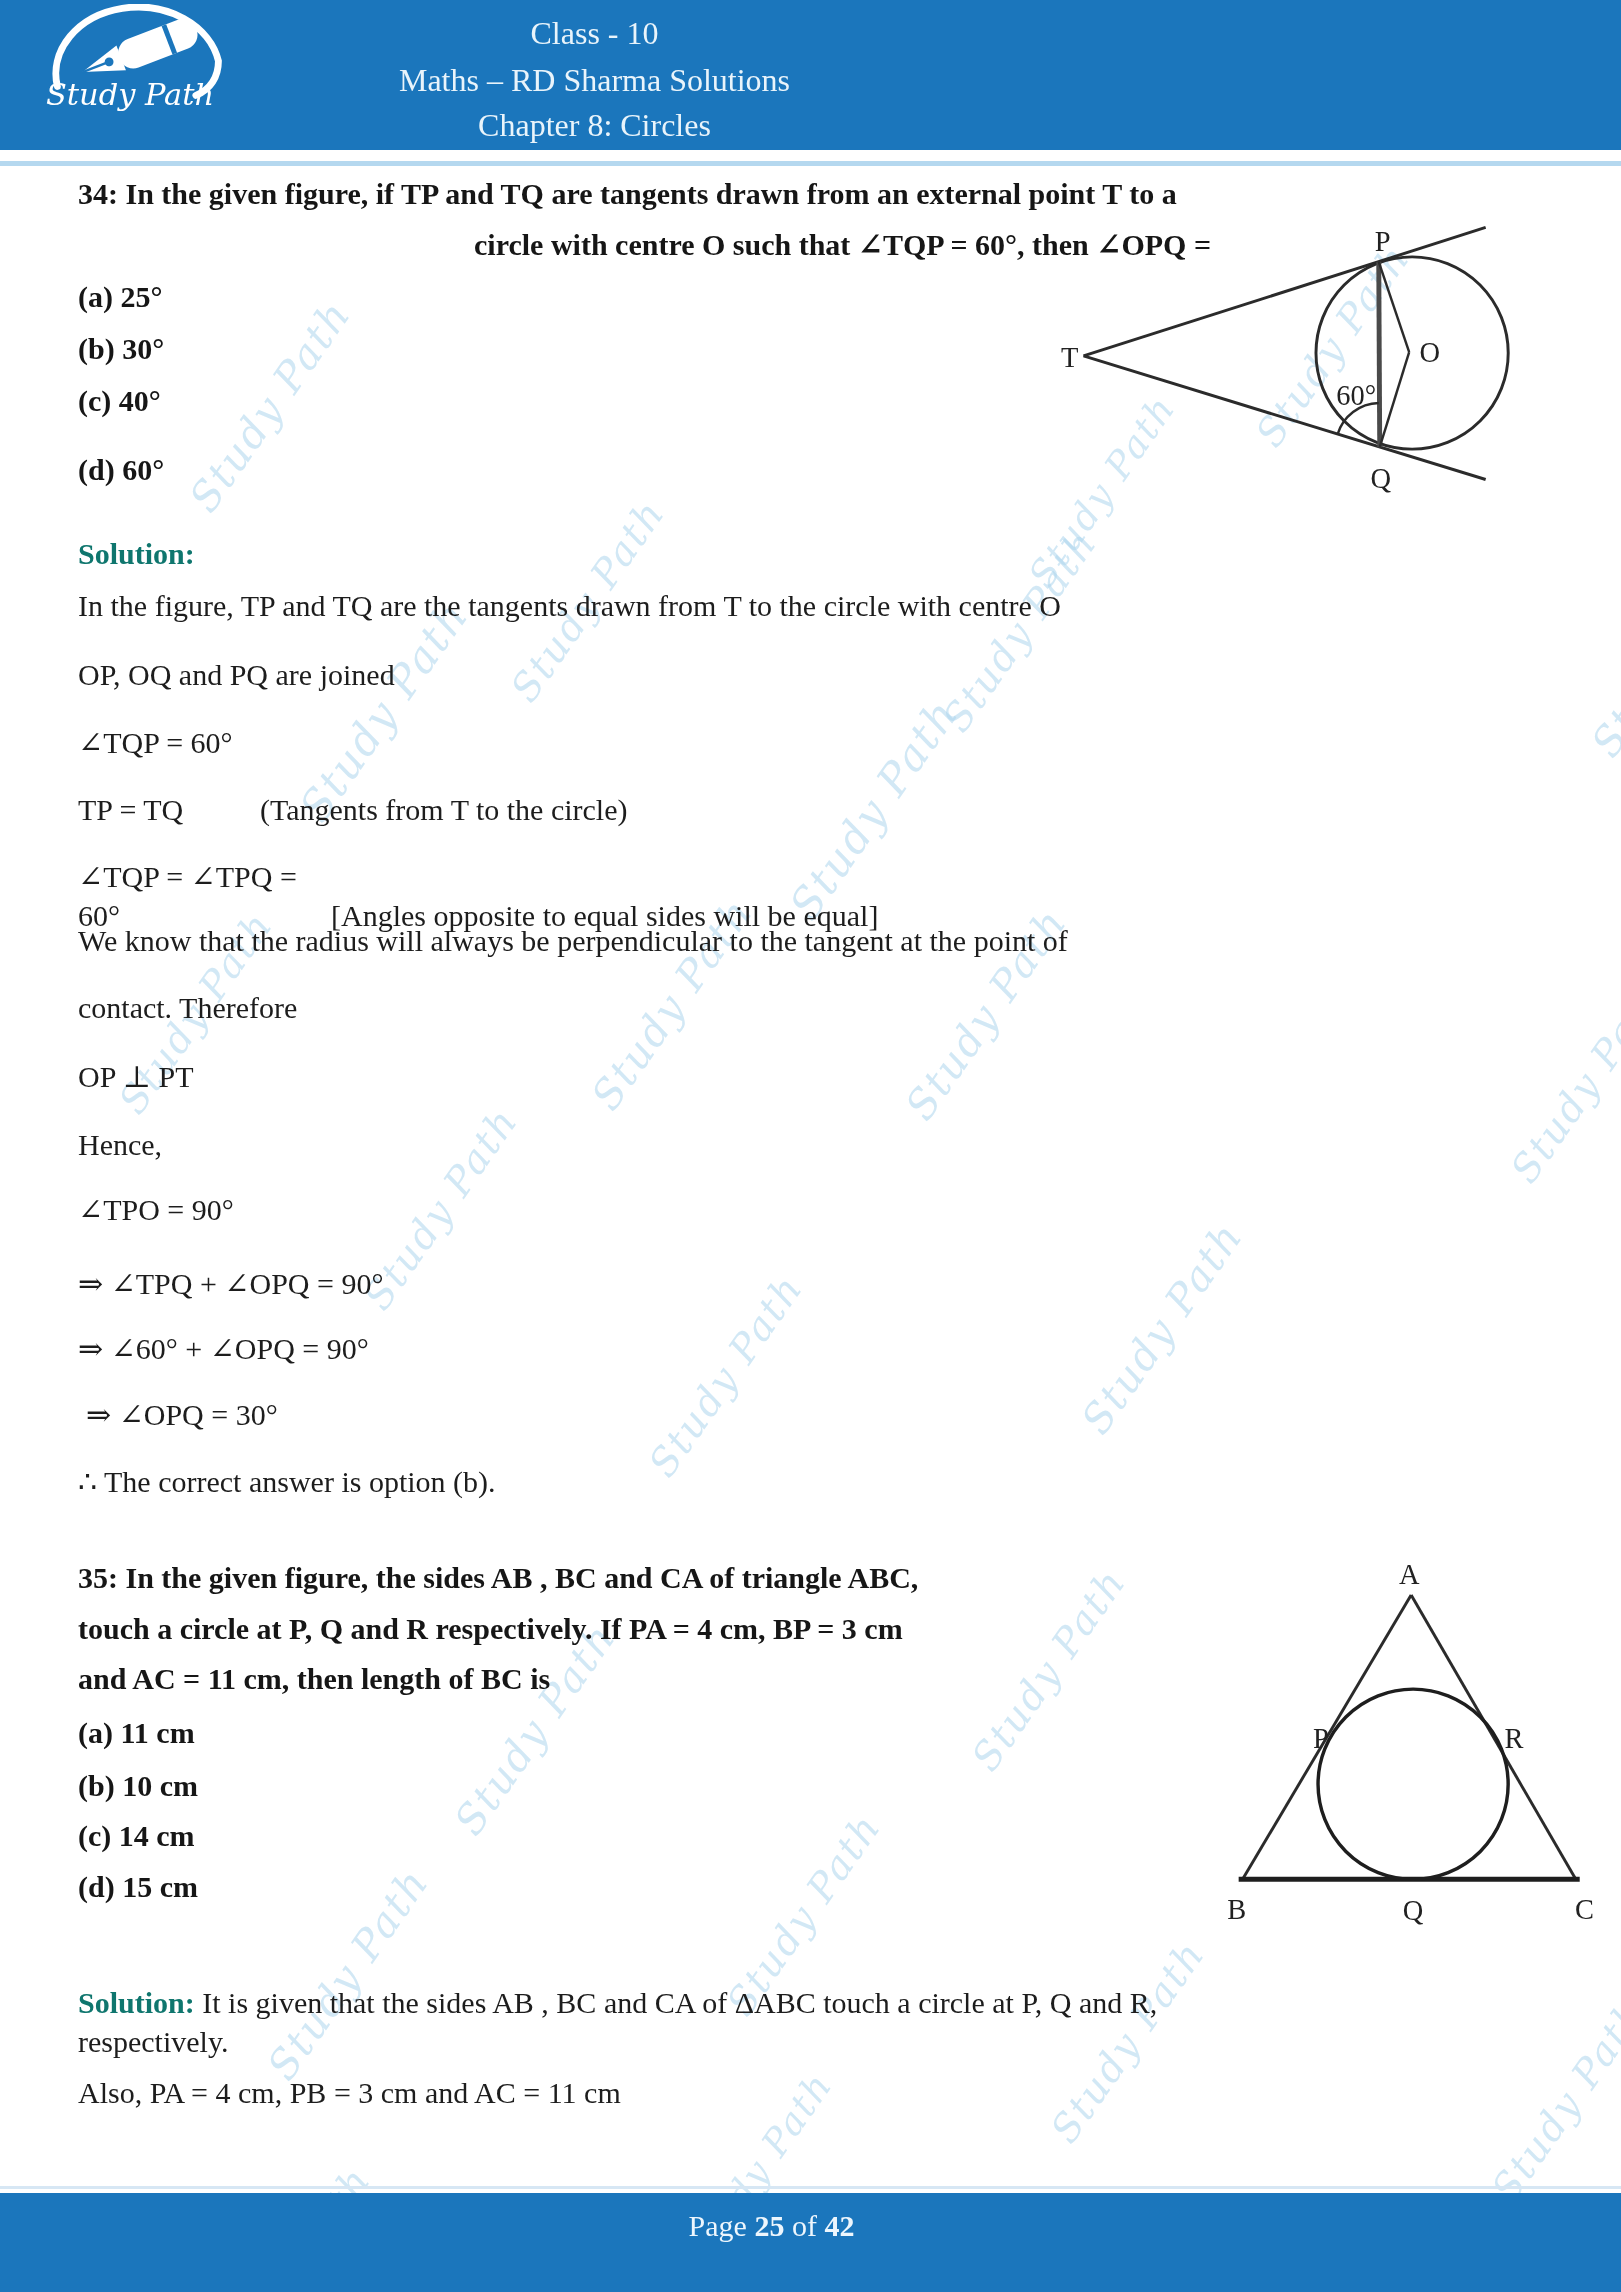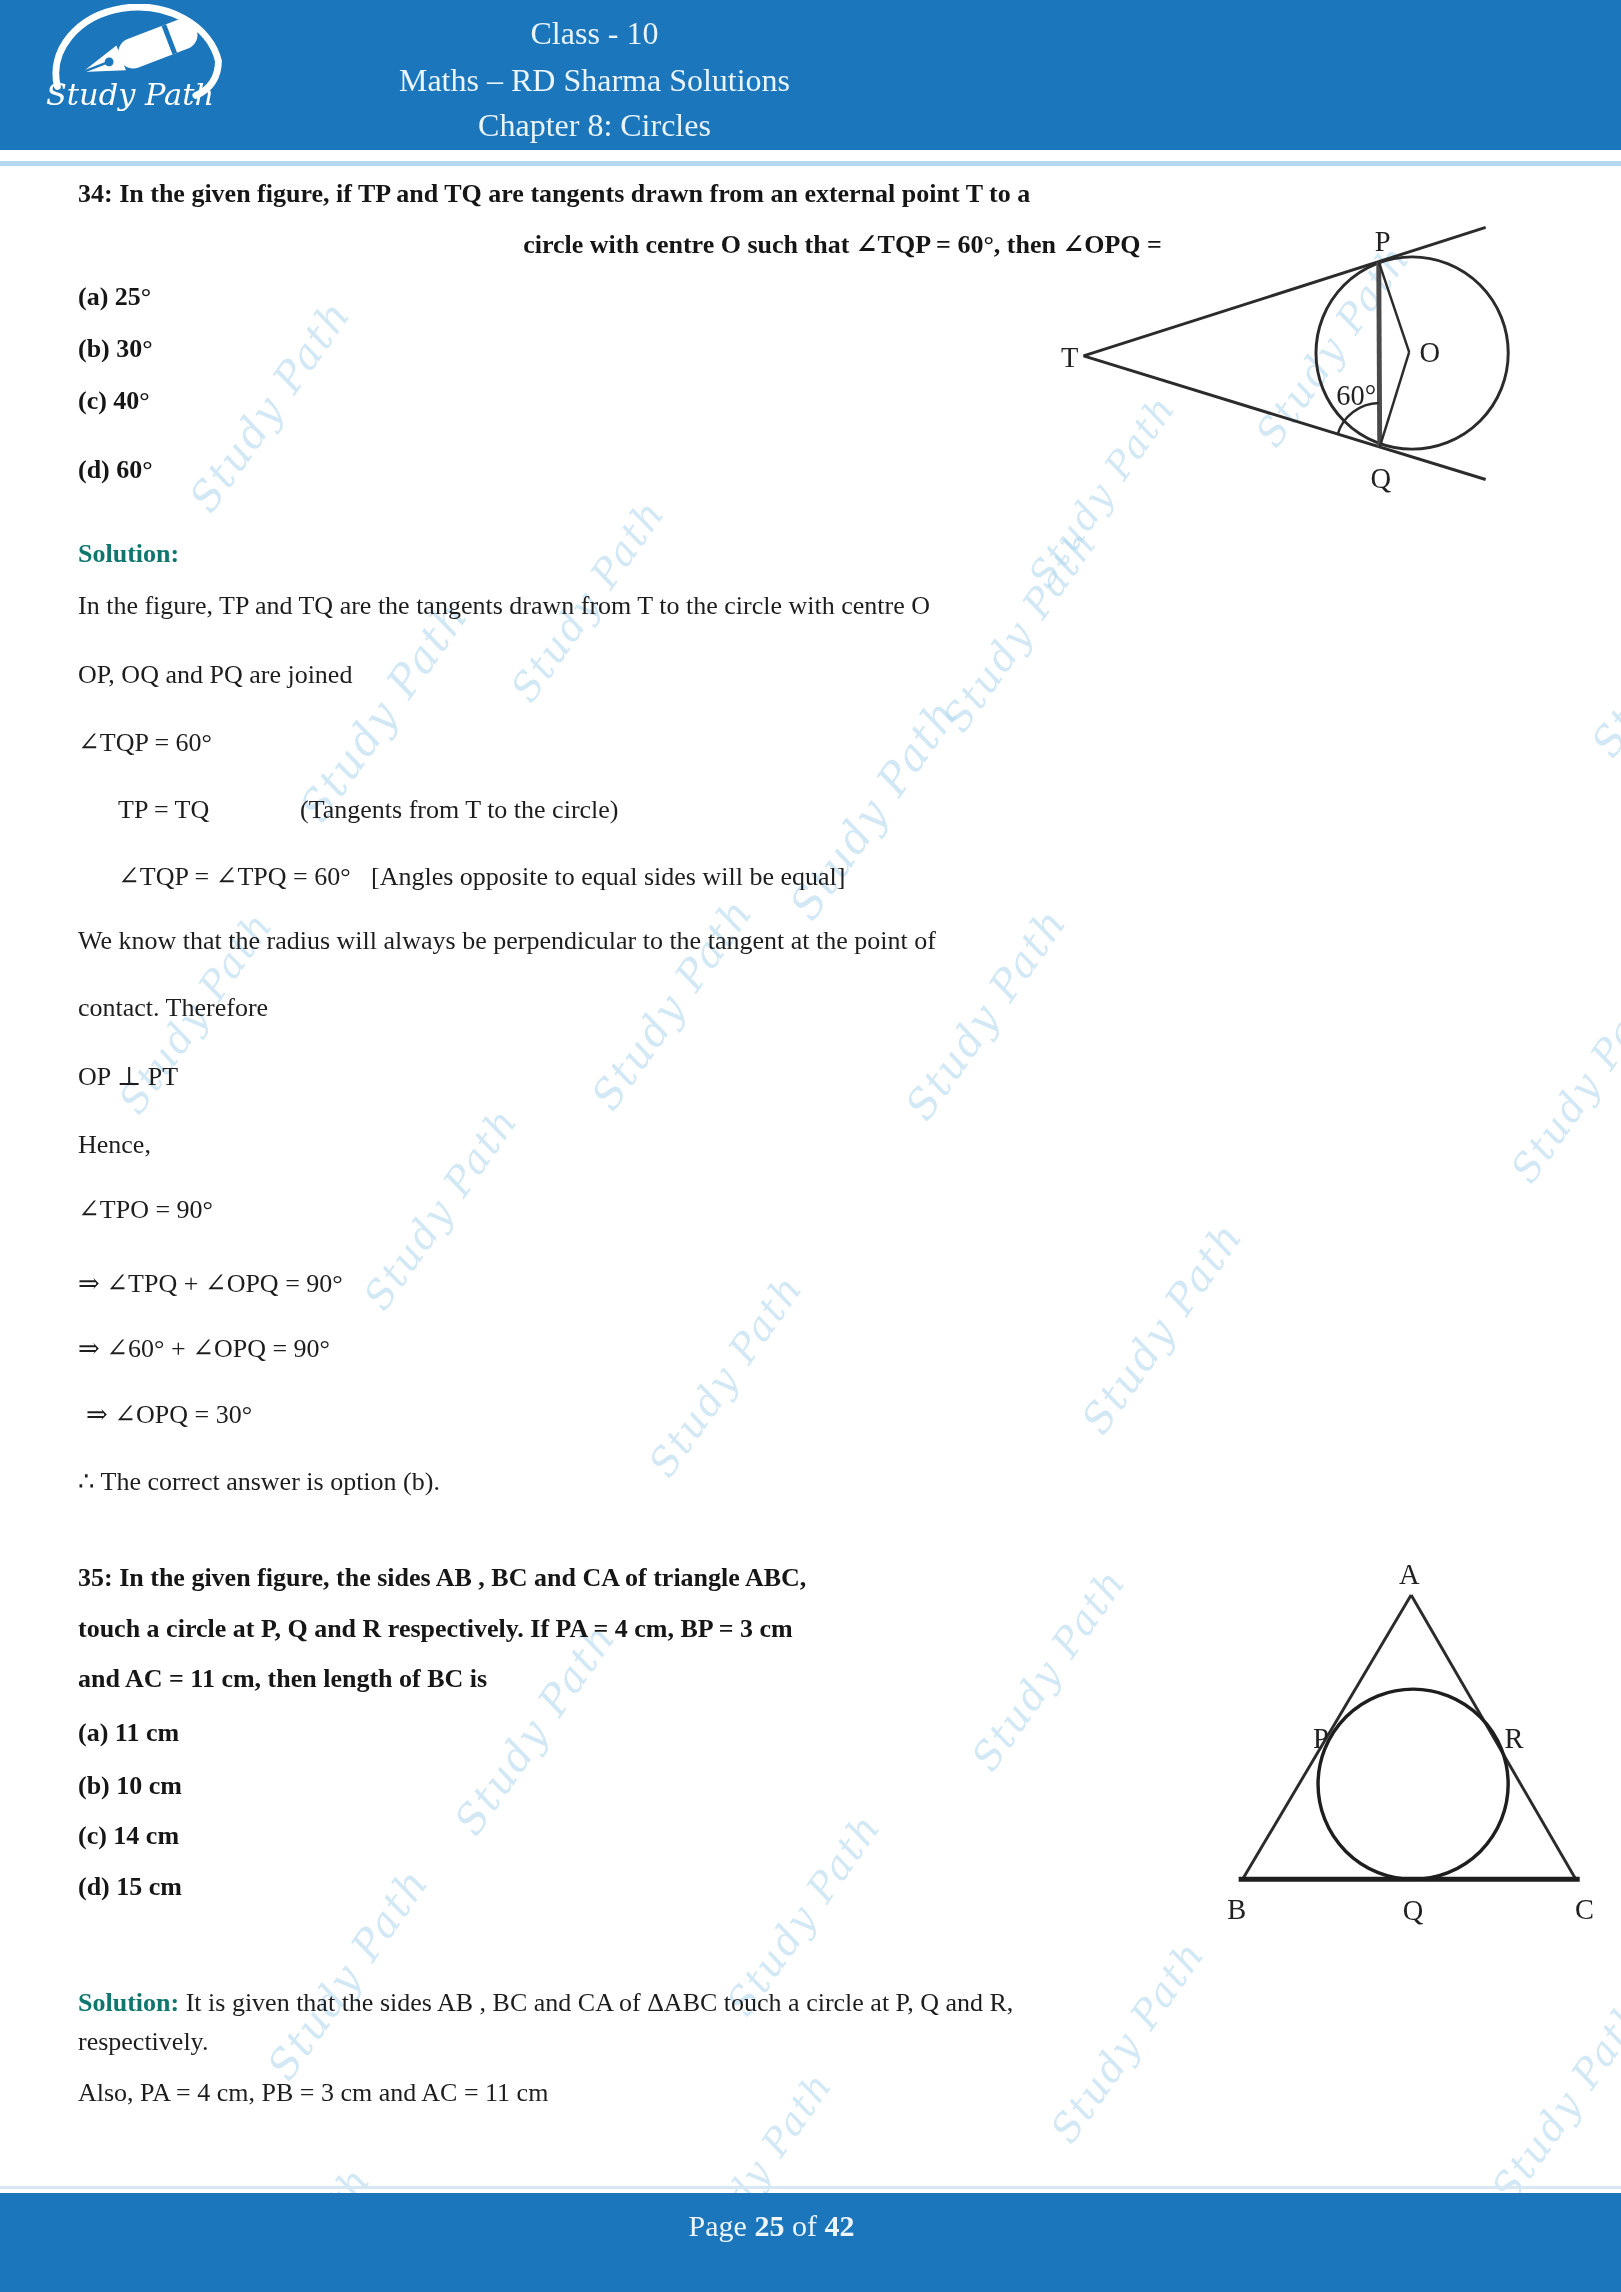--- a/index.html
+++ b/index.html
@@ -14,25 +14,25 @@
   .logo{position:absolute;left:23.5px;top:3.9px;width:218px;height:110px;}
   .titles{position:absolute;left:232px;top:0;width:725px;text-align:center;color:#e9f4fb;}
   .title-line{position:absolute;left:0;width:725px;font-size:32px;line-height:39px;}
   
   .wm{
     position:absolute;z-index:1;color:#aed6ee;opacity:.55;font-style:italic;
     font-family:"DejaVu Serif",serif;transform:rotate(-55deg);white-space:nowrap;
     pointer-events:none;letter-spacing:2px;
   }
   
-  .tline{position:absolute;left:78px;width:1529px;font-size:26px;line-height:39px;z-index:2;}
+  .tline{position:absolute;left:78px;width:1529px;font-size:30px;line-height:39px;z-index:2;}
   .q{font-weight:700;color:#161616;}
   .opt{font-weight:700;color:#161616;}
   .sol-label{font-weight:700;color:#0f766e;}
-  .formula{display:inline-block;margin-left:40px;}
+  .formula{display:inline-block;}
   .fig{position:absolute;z-index:2;}
   .fig text{font-family:"Liberation Serif","DejaVu Serif",serif;font-size:29px;fill:#222;}
   
   .footer{
     position:absolute;left:0;top:2193px;width:1621px;height:100px;background:#1b76bc;z-index:3;
     text-align:center;color:#edf6fd;font-size:30px;box-sizing:border-box;padding-top:15.7px;padding-right:78px;
   }
   .footer .num{font-weight:700;}
   .footer-rule{position:absolute;left:0;top:2186px;width:1621px;height:2.9px;background:#d7e7f4;z-index:3;}
 </style>

